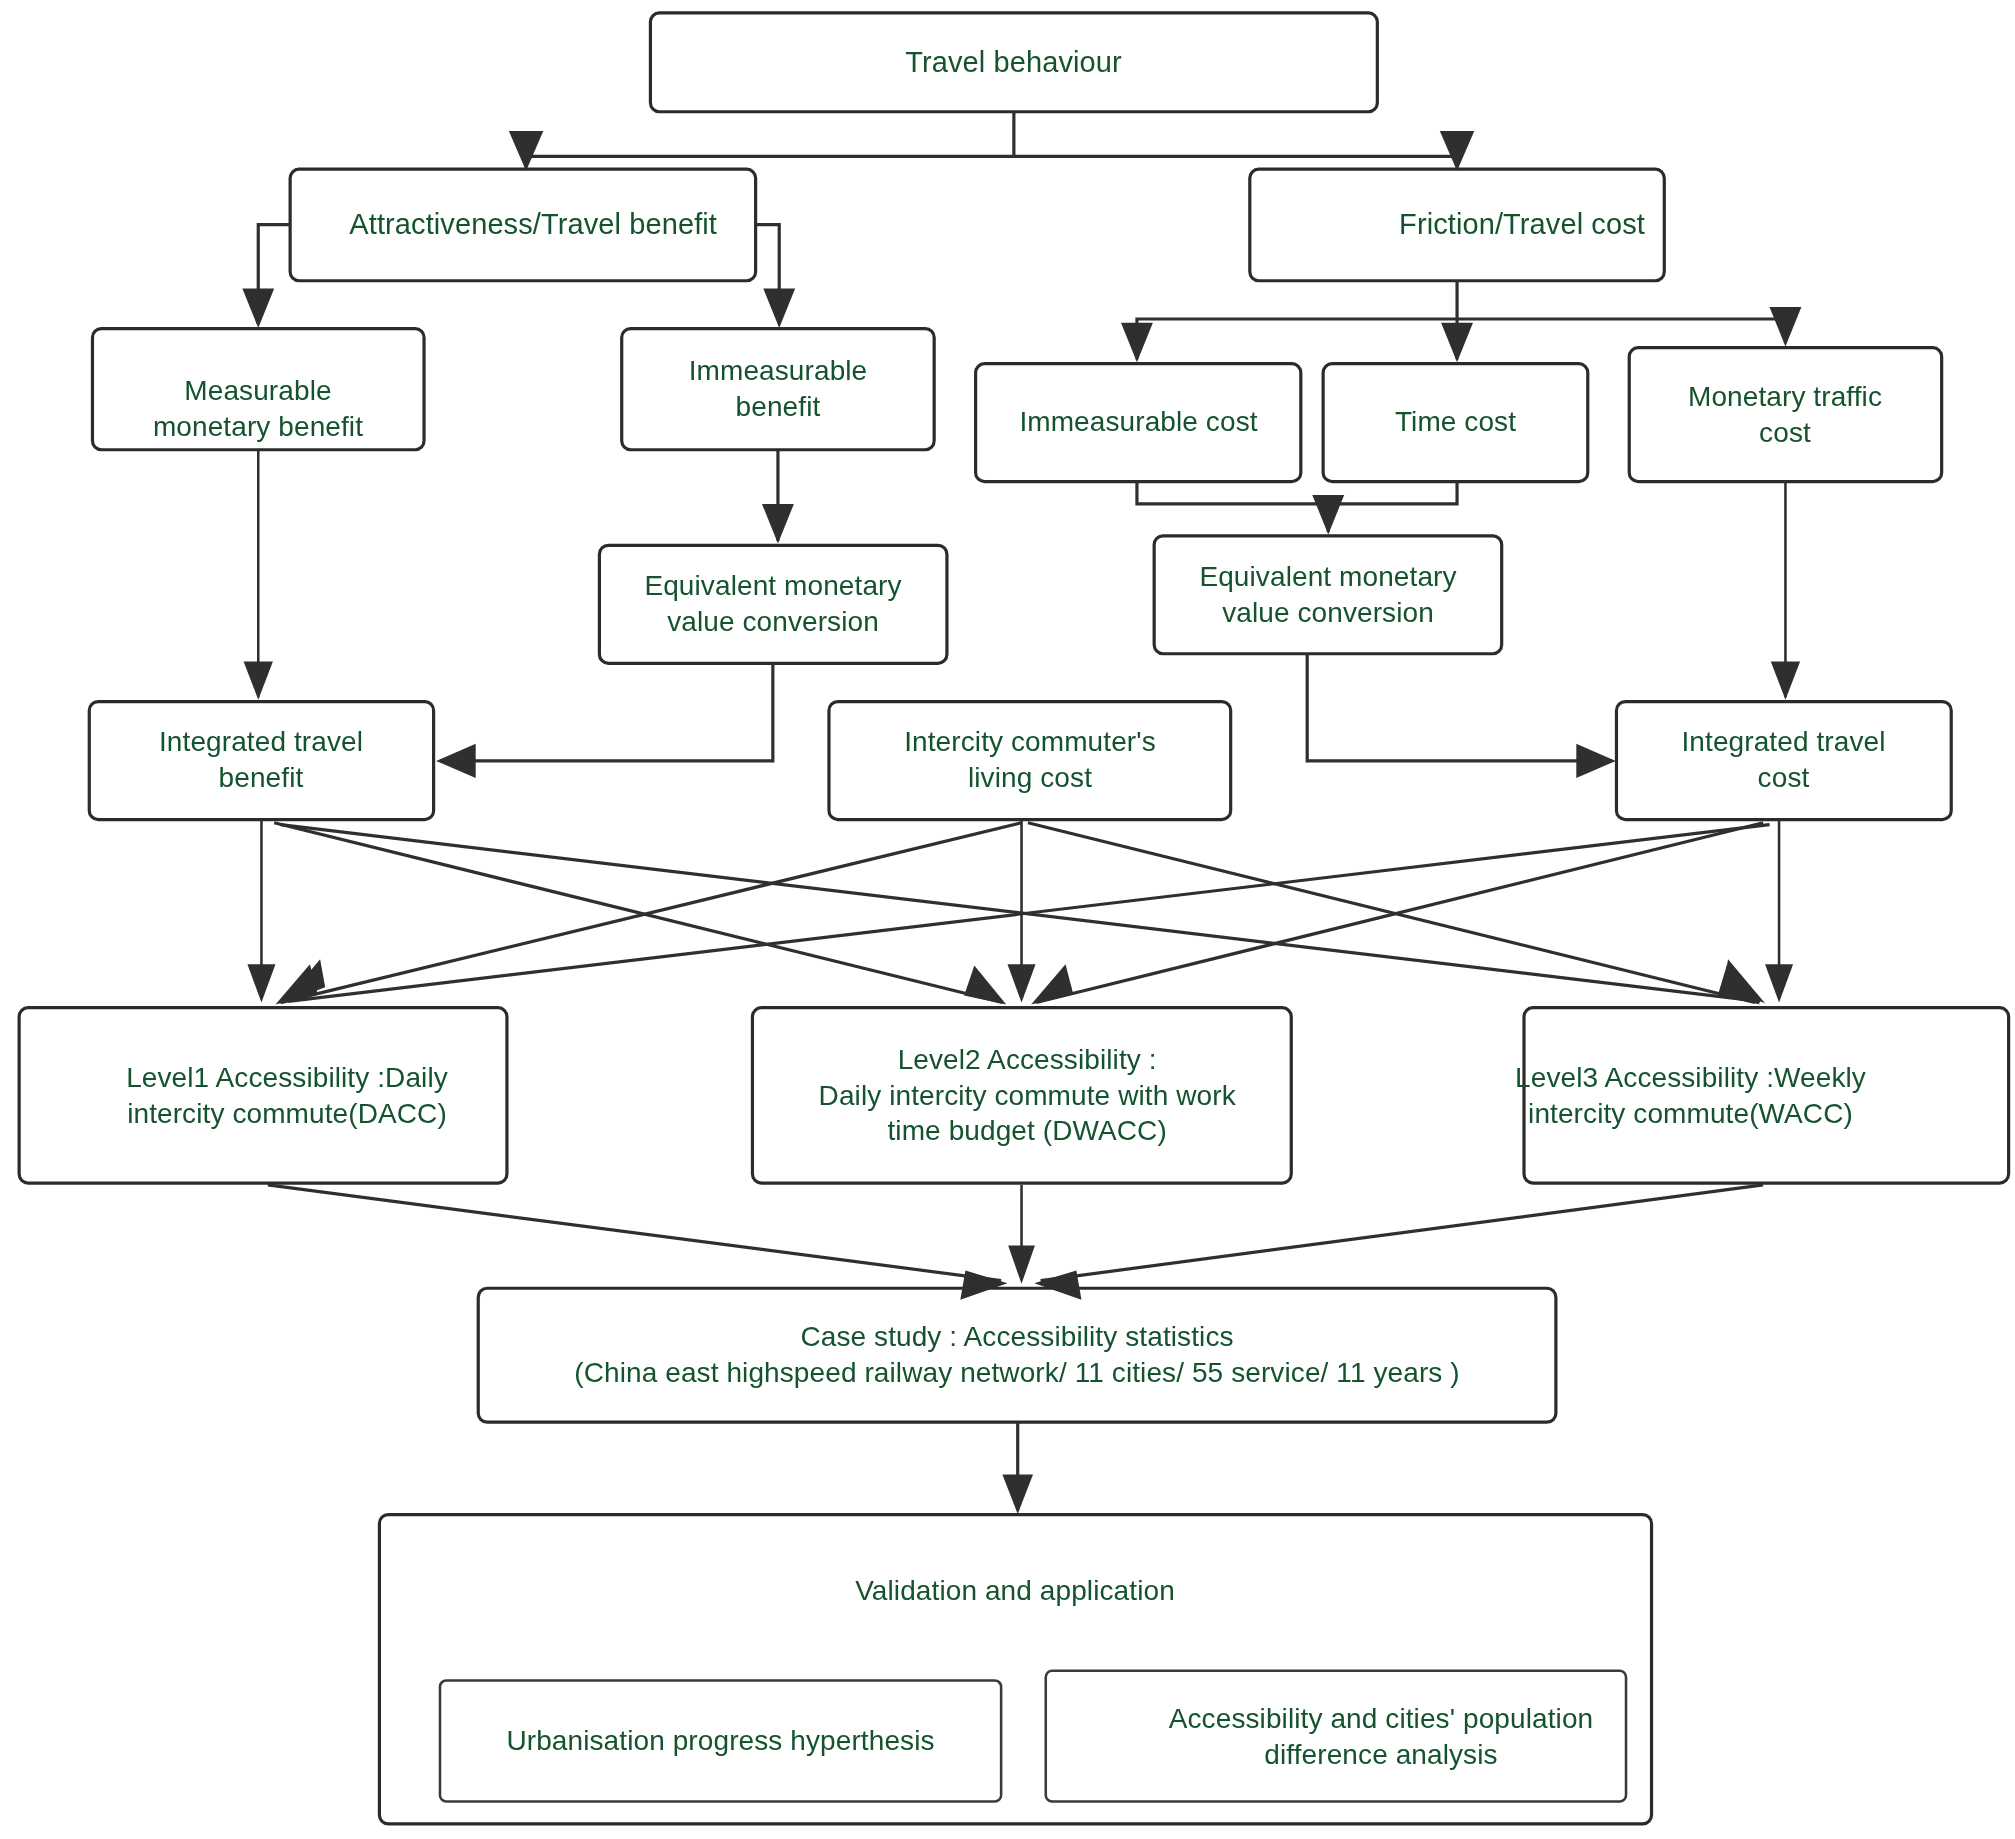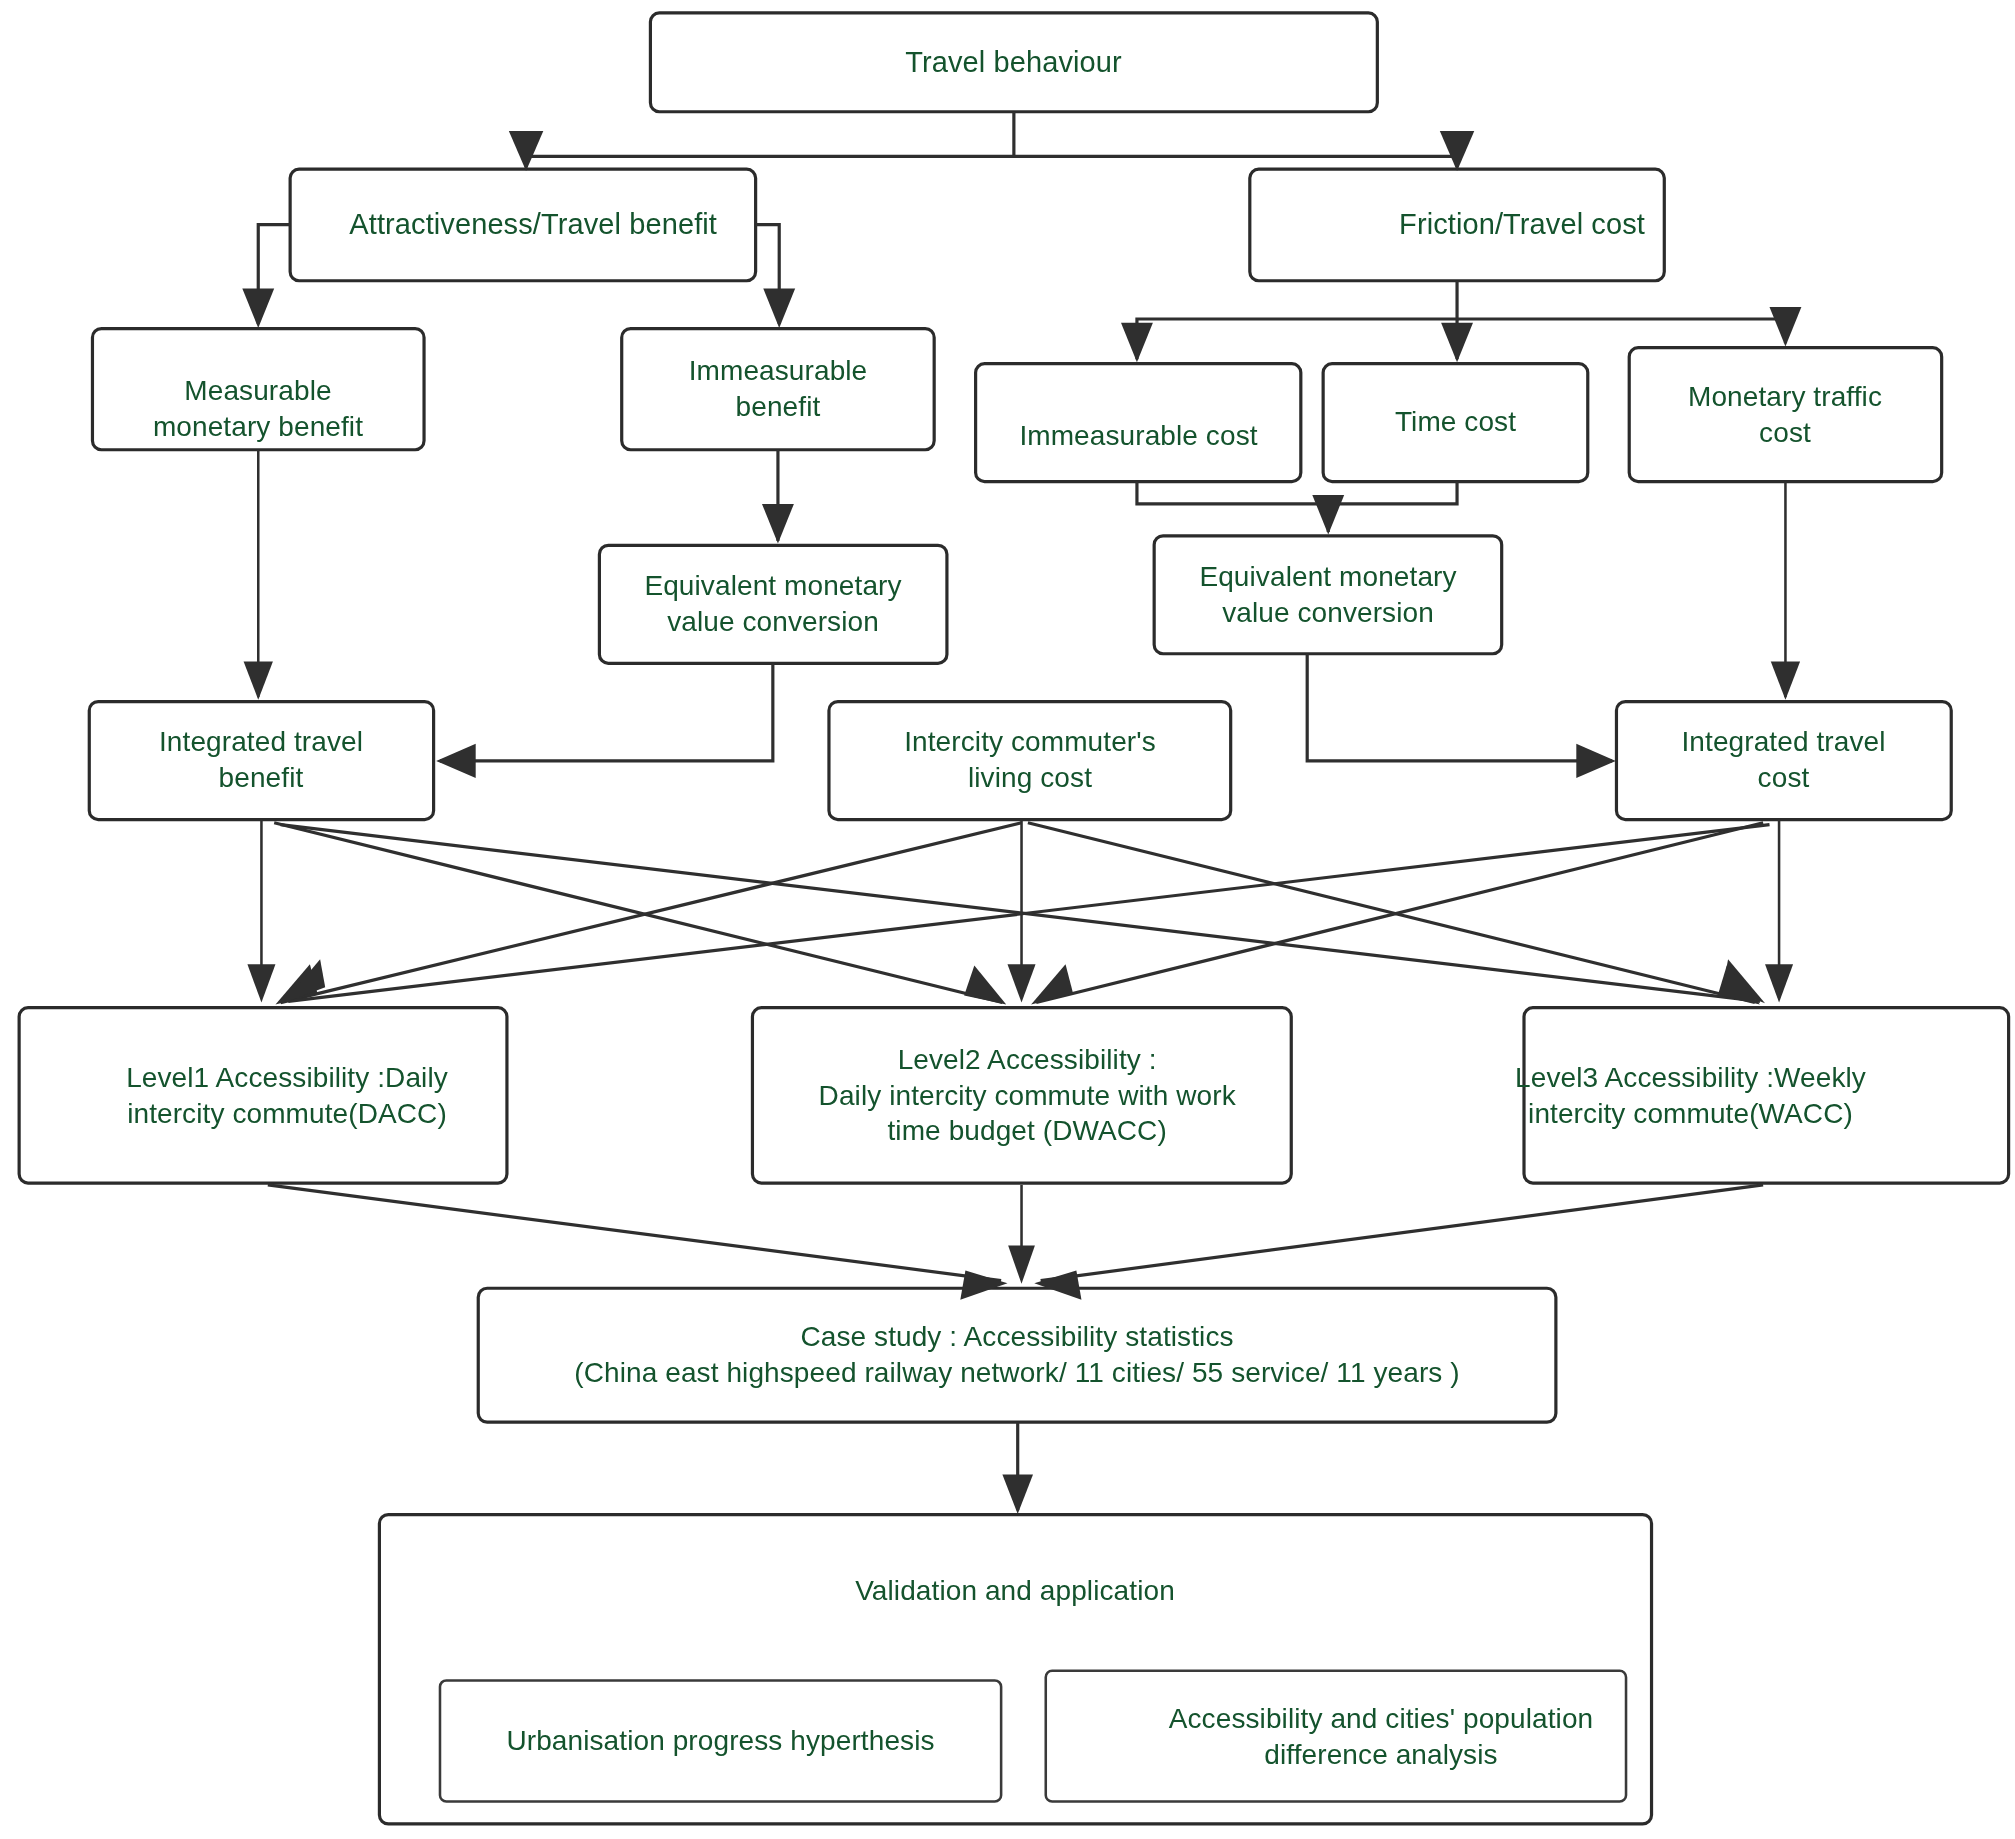--- a/index.html
+++ b/index.html
@@ -234,21 +234,21 @@
 
   <div class="node-label big" style="left:650px; top:12.8px; width:727px; height:99px;">Travel behaviour</div>
 
   <div class="node-label big" style="left:290px; top:169px; width:465px; height:112px;padding-left:29px;">Attractiveness/Travel benefit</div>
   <div class="node-label big" style="left:1250px; top:169px; width:448px; height:112px;margin-left:48px;">Friction/Travel cost</div>
 
   <div class="node-label" style="left:92px; top:348px; width:332px; height:121px;">Measurable
 monetary benefit</div>
   <div class="node-label" style="left:622px; top:328px; width:312px; height:121px;">Immeasurable
 benefit</div>
-  <div class="node-label" style="left:976px; top:377px; width:325px; height:118px;text-align:right;">Immeasurable cost</div>
+  <div class="node-label" style="left:976px; top:363px; width:325px; height:118px;text-align:right;">Immeasurable cost</div>
   <div class="node-label" style="left:1323px; top:363px; width:265px; height:118px;">Time cost</div>
   <div class="node-label" style="left:1629px; top:348px; width:312px; height:134px;">Monetary traffic
 cost</div>
 
   <div class="node-label" style="left:599px; top:545px; width:348px; height:118px;">Equivalent monetary
 value conversion</div>
   <div class="node-label" style="left:1154px; top:536px; width:348px; height:118px;">Equivalent monetary
 value conversion</div>
 
   <div class="node-label" style="left:89px; top:701px; width:344px; height:118px;">Integrated travel

